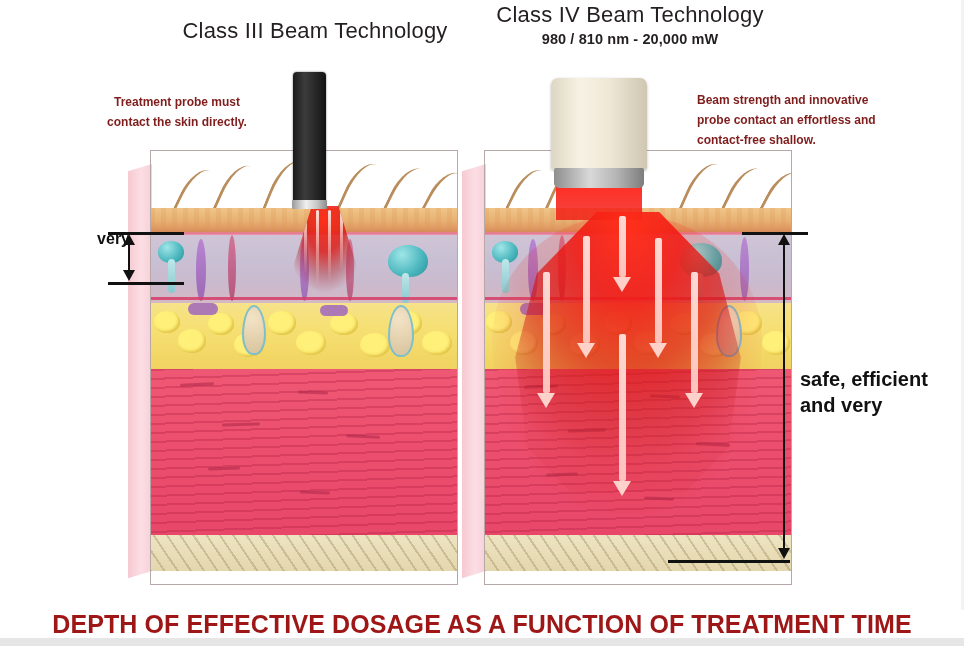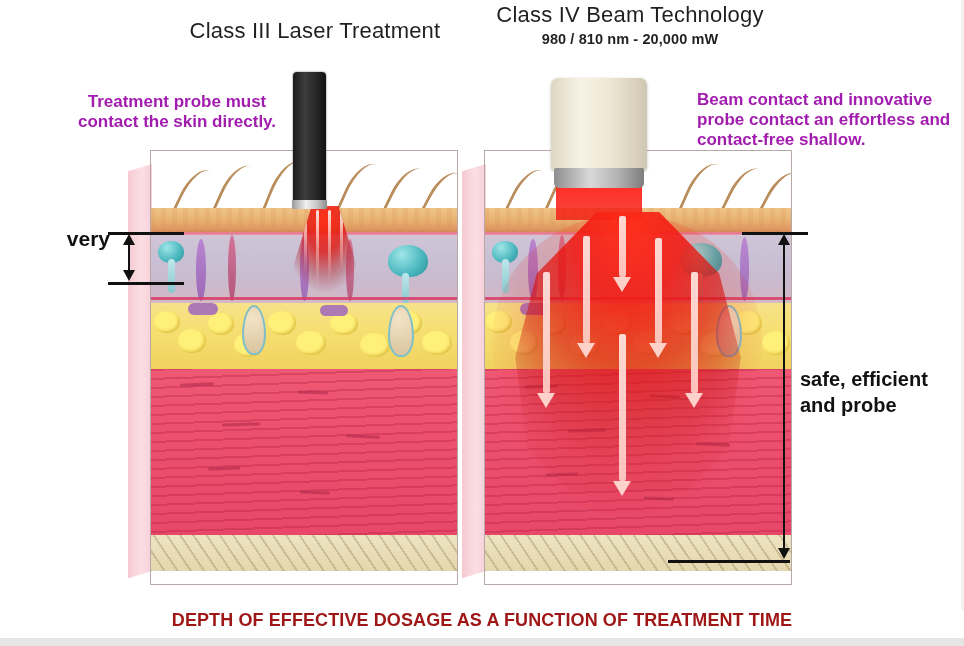--- a/index.html
+++ b/index.html
@@ -15,29 +15,29 @@
   .title{
     position:absolute;text-align:center;color:#231f20;
     font-weight:400;letter-spacing:.2px;
   }
   #title-left{left:140px;top:18px;width:350px;font-size:22px;}
   #title-right{left:455px;top:2px;width:350px;font-size:22px;}
   #subtitle-right{left:455px;top:31px;width:350px;font-size:14.5px;font-weight:700;letter-spacing:.1px;}
 
   
   .note{
-    position:absolute;color:#a21caf;font-size:17px;font-weight:700;
+    position:absolute;color:#7f1d1d;font-size:12px;font-weight:700;
     line-height:20px;
   }
   #note-left{left:62px;top:92px;width:230px;text-align:center;}
   #note-right{left:697px;top:90px;width:262px;text-align:left;}
 
   
   .sidelabel{position:absolute;color:#111;font-weight:700;line-height:26px;}
-  #label-shallow{left:4px;top:226px;width:106px;font-size:21px;text-align:right;}
+  #label-shallow{left:24px;top:226px;width:106px;font-size:16px;text-align:right;}
   #label-deep{left:800px;top:366px;width:164px;font-size:20px;text-align:left;}
 
   
   .tick{position:absolute;background:#111;height:3px;}
   .arrowline{position:absolute;background:#111;width:2px;}
   .arrowhead{position:absolute;width:0;height:0;border-left:6px solid transparent;border-right:6px solid transparent;}
   .ah-up{border-bottom:11px solid #111;}
   .ah-dn{border-top:11px solid #111;}
 
   
@@ -117,50 +117,50 @@
   .dnarrow{position:absolute;}
   .dnarrow .shaft{position:absolute;left:50%;top:0;width:7px;margin-left:-3.5px;
     background:linear-gradient(180deg,rgba(255,225,220,.95),rgba(255,205,198,.92));border-radius:2px;}
   .dnarrow .head{position:absolute;left:50%;margin-left:-9px;width:0;height:0;
     border-left:9px solid transparent;border-right:9px solid transparent;
     border-top:15px solid rgba(255,215,208,.96);}
 
   
   #footer-caption{
     position:absolute;left:0;top:610px;width:964px;text-align:center;
-    font-size:18px;font-weight:700;letter-spacing:.1px;
+    font-size:25px;font-weight:700;letter-spacing:.1px;
   }
   #footer-bar{position:absolute;left:0;top:638px;width:964px;height:8px;background:#e6e6e6;}
   #right-edge{position:absolute;right:0;top:0;width:3px;height:610px;background:#f2f2f2;}
 </style>
 </head>
 <body>
 
 <div class="stage">
 
-  <div class="title" id="title-left">Class III Laser Treatment</div>
+  <div class="title" id="title-left">Class III Beam Technology</div>
   <div class="title" id="title-right">Class IV Beam Technology</div>
   <div class="title" id="subtitle-right">980 / 810 nm  -  20,000 mW</div>
 
   <div class="note" id="note-left">
     <div>Treatment probe must</div>
     <div>contact the skin directly.</div>
   </div>
   <div class="note" id="note-right">
-    <div>Beam contact and innovative</div>
+    <div>Beam strength and innovative</div>
     <div>probe contact an effortless and</div>
     <div>contact-free shallow.</div>
   </div>
 
   <div class="sidelabel" id="label-shallow">
     <div>very</div>
   </div>
   <div class="sidelabel" id="label-deep">
     <div>safe, efficient</div>
-    <div>and probe</div>
+    <div>and very</div>
   </div>
 
   <div class="block" id="block-left" style="left:128px;top:150px;width:330px;height:435px;">
 
     <div class="sideface"></div>
 
     <div class="blockface">
 
       <div id="hairs-left">
         <div class="hair" style="left:18px;top:14px;width:26px;height:58px;transform:rotate(26deg);"></div>

